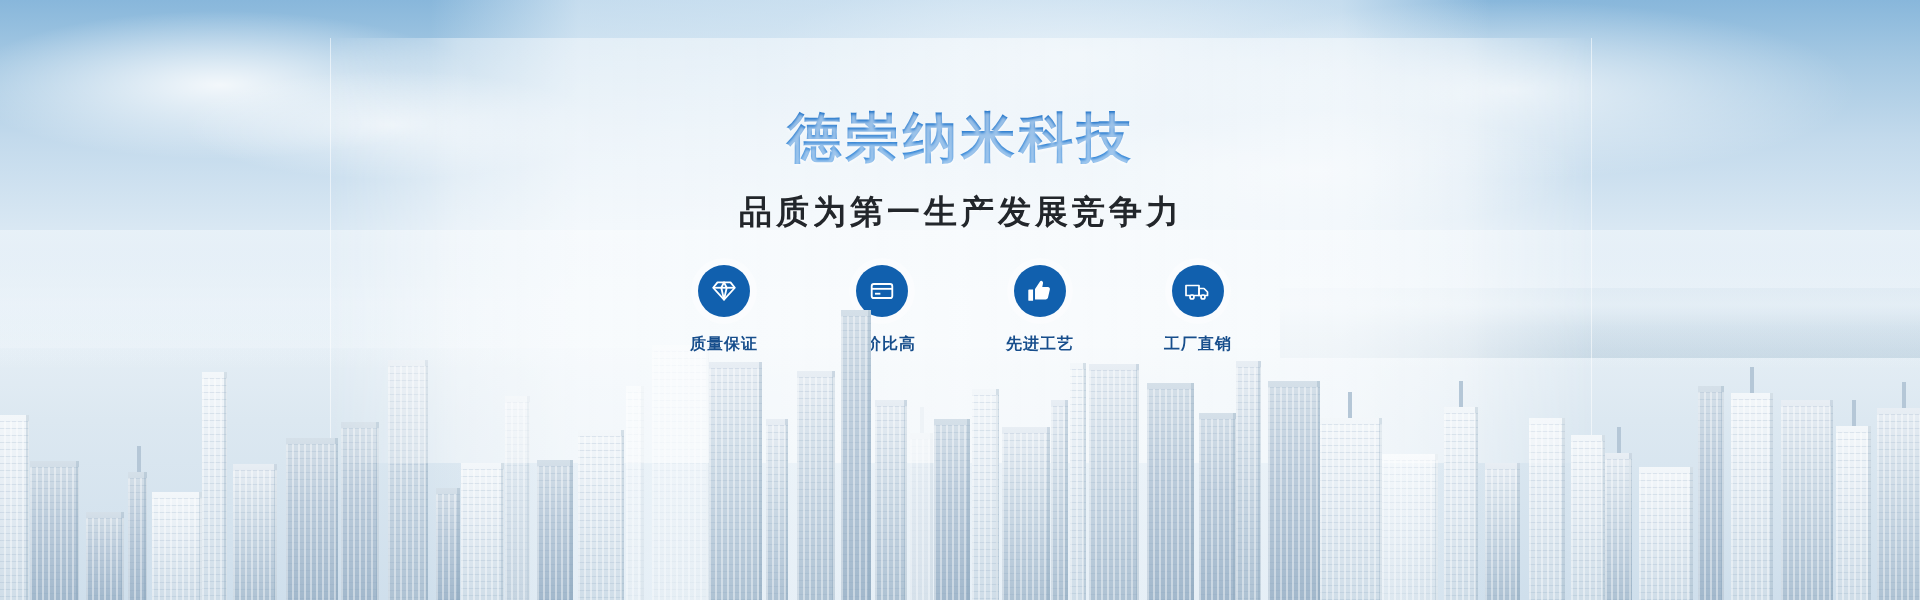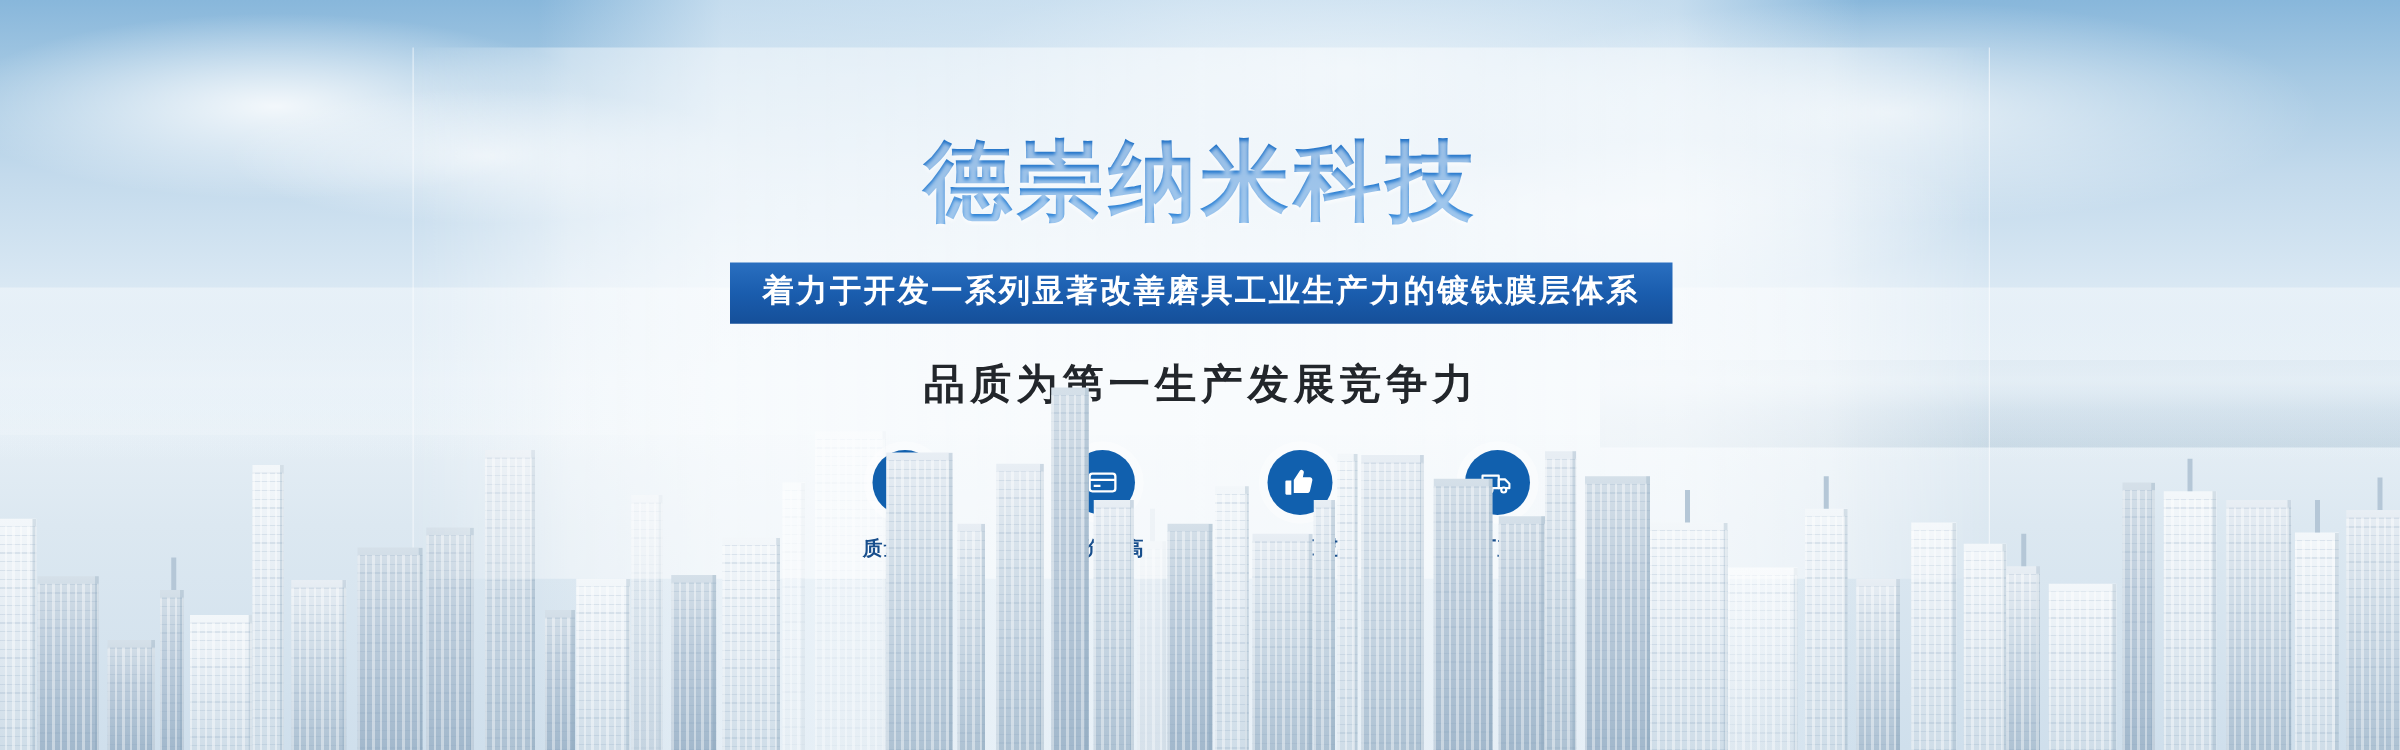--- a/index.html
+++ b/index.html
@@ -106,21 +106,21 @@
 
   .content {
     position: absolute;
     left: 0; right: 0; top: 0;
     text-align: center;
   }
 
   .title {
     margin: 0;
     padding-top: 72px;
-    font-size: 70px;
+    font-size: 54px;
     line-height: 1;
     font-weight: bold;
     letter-spacing: 4px;
     color: #1661b4;
     background: linear-gradient(180deg, #1b5fae 0%, #1d6ec4 45%, #2f86da 100%);
     -webkit-background-clip: text;
     background-clip: text;
     -webkit-text-fill-color: transparent;
     text-shadow: 0 2px 3px rgba(255,255,255,.55);
     font-family: "Liberation Sans", "DejaVu Sans", sans-serif;
@@ -263,21 +263,20 @@
       </div>
     </div>
   <div class="fog-top"></div>
   <div class="fog-center"></div>
 
   <div class="panel">
     <div class="content">
 
       <h1 class="title">德崇纳米科技</h1>
 
-      <div class="subtitle-bar">着力于开发一系列显著改善磨具工业生产力的镀钛膜层体系</div>
 
       <p class="tagline">品质为第一生产发展竞争力</p>
 
       <div class="features">
 
         <div class="feature">
           <div class="feature-circle">
             <svg width="26" height="26" viewBox="0 0 24 24" fill="none" stroke="#ffffff" stroke-width="1.7" stroke-linejoin="round">
               <path d="M6 4h12l4 5-10 11L2 9z"></path>
               <path d="M2 9h20"></path>

